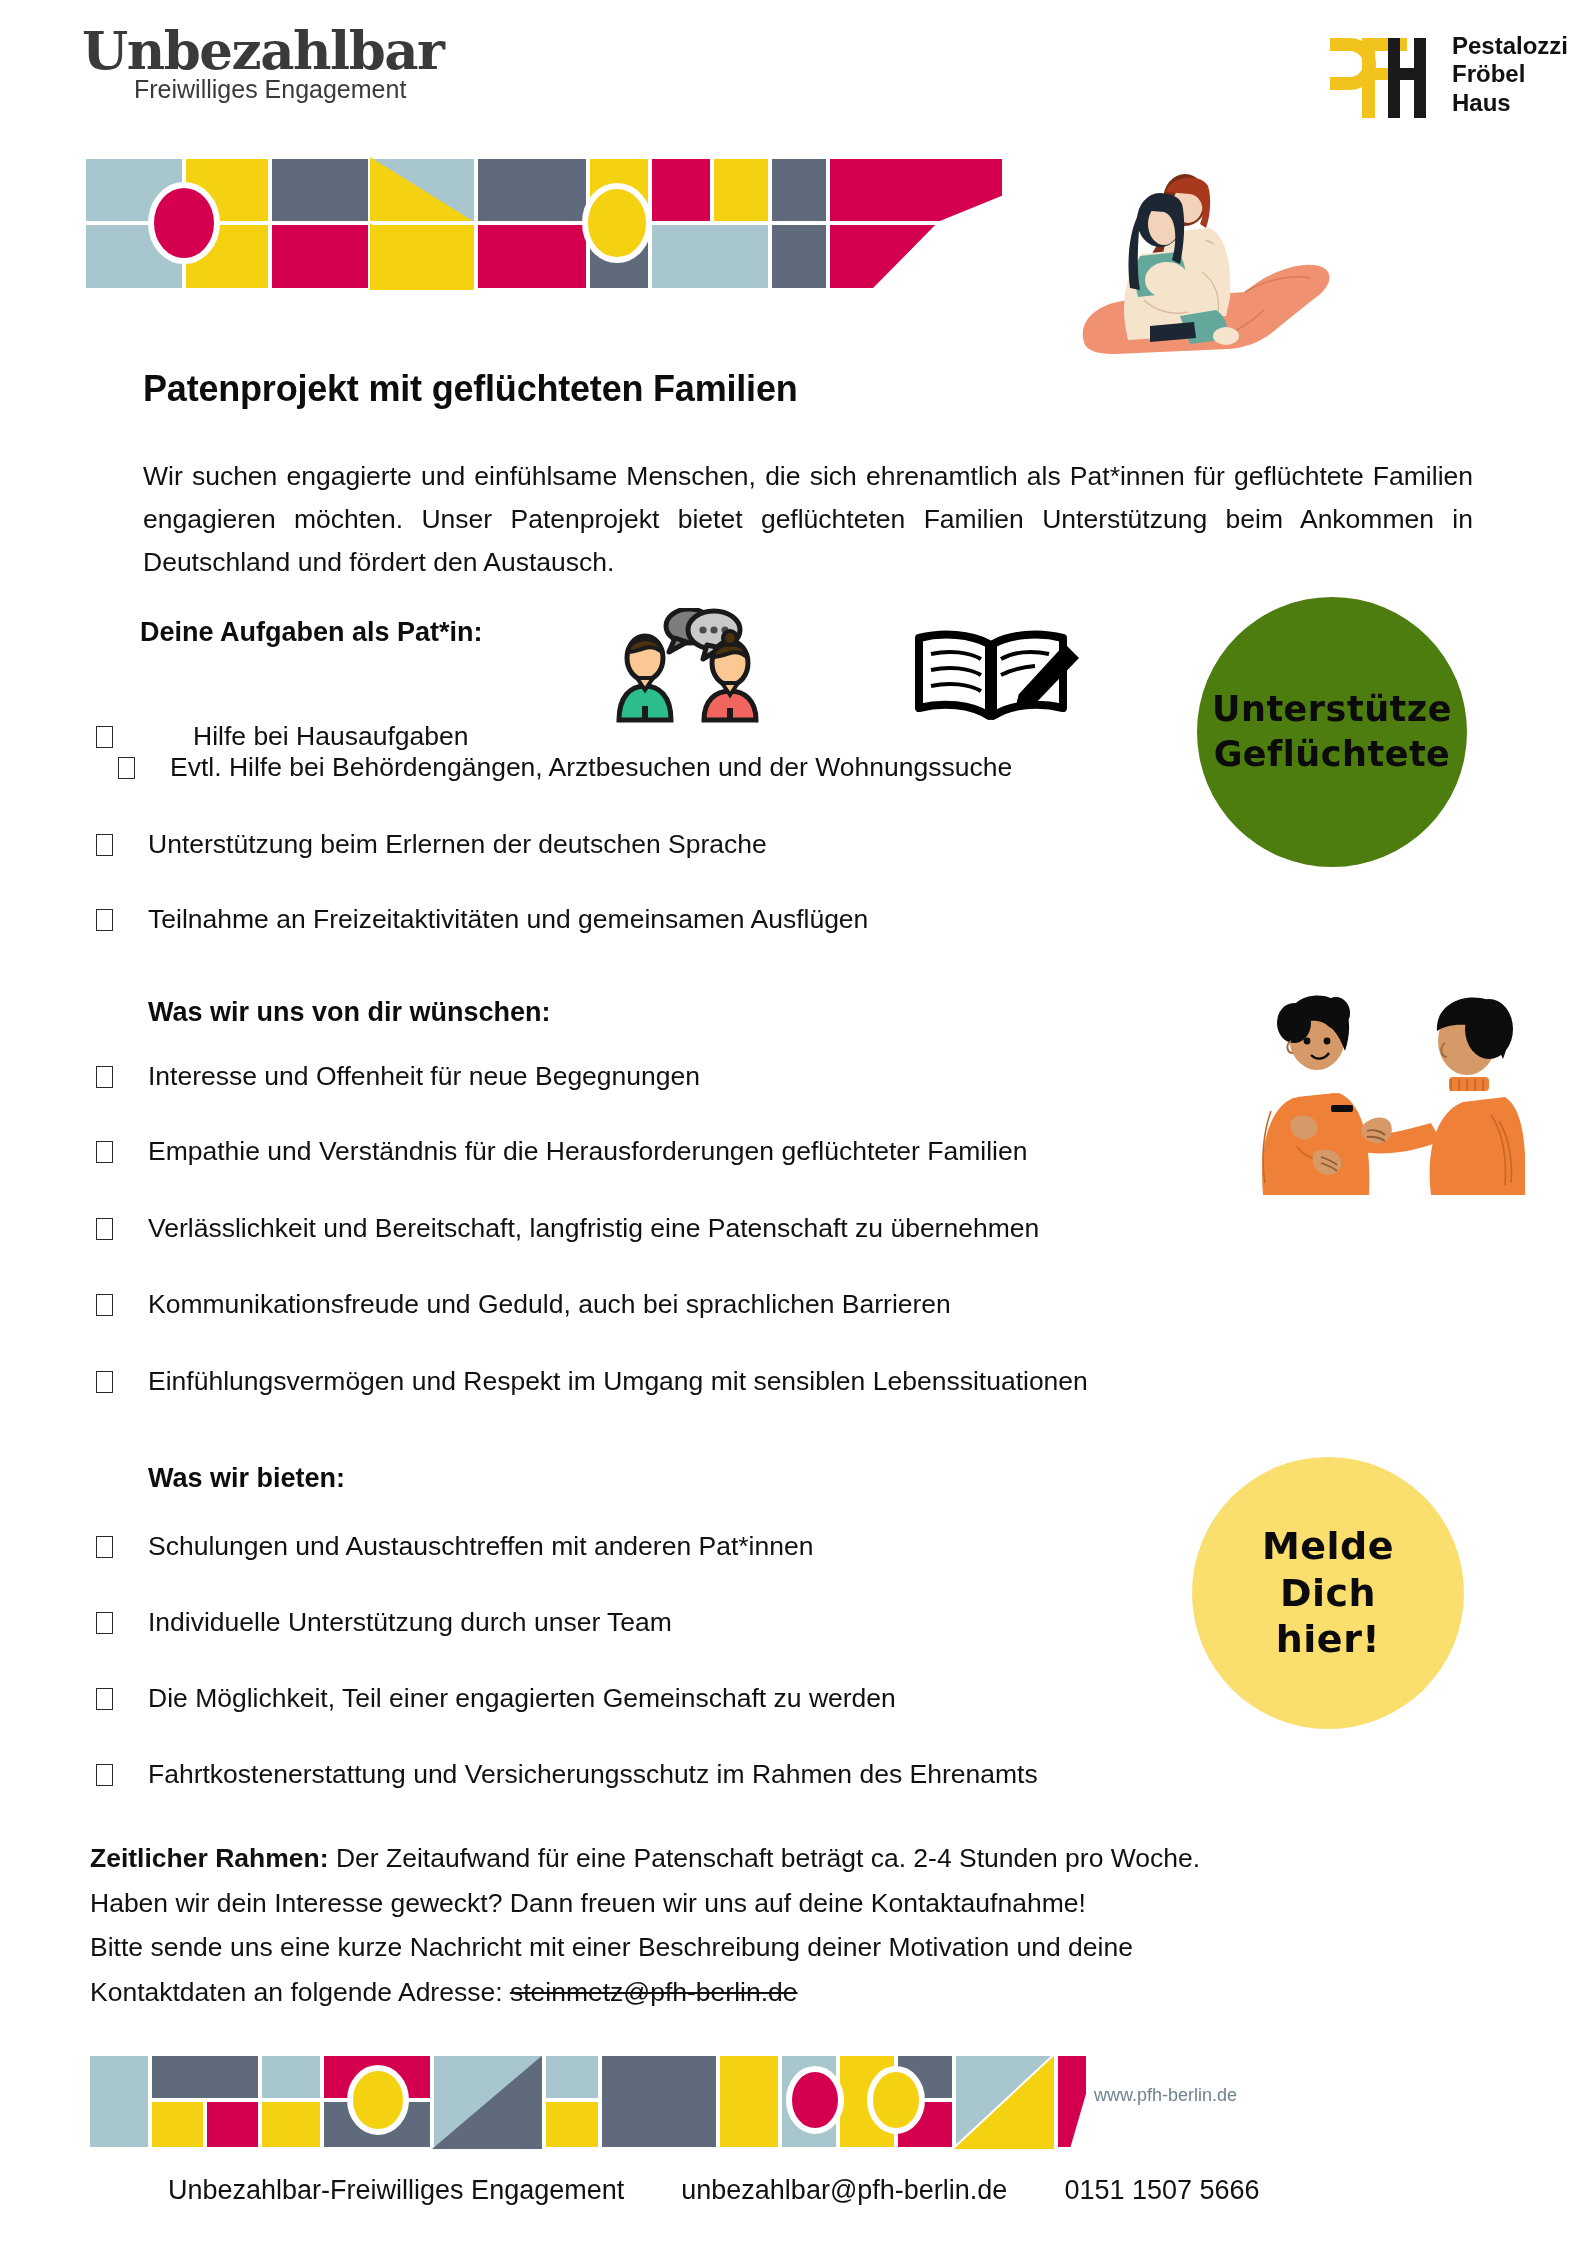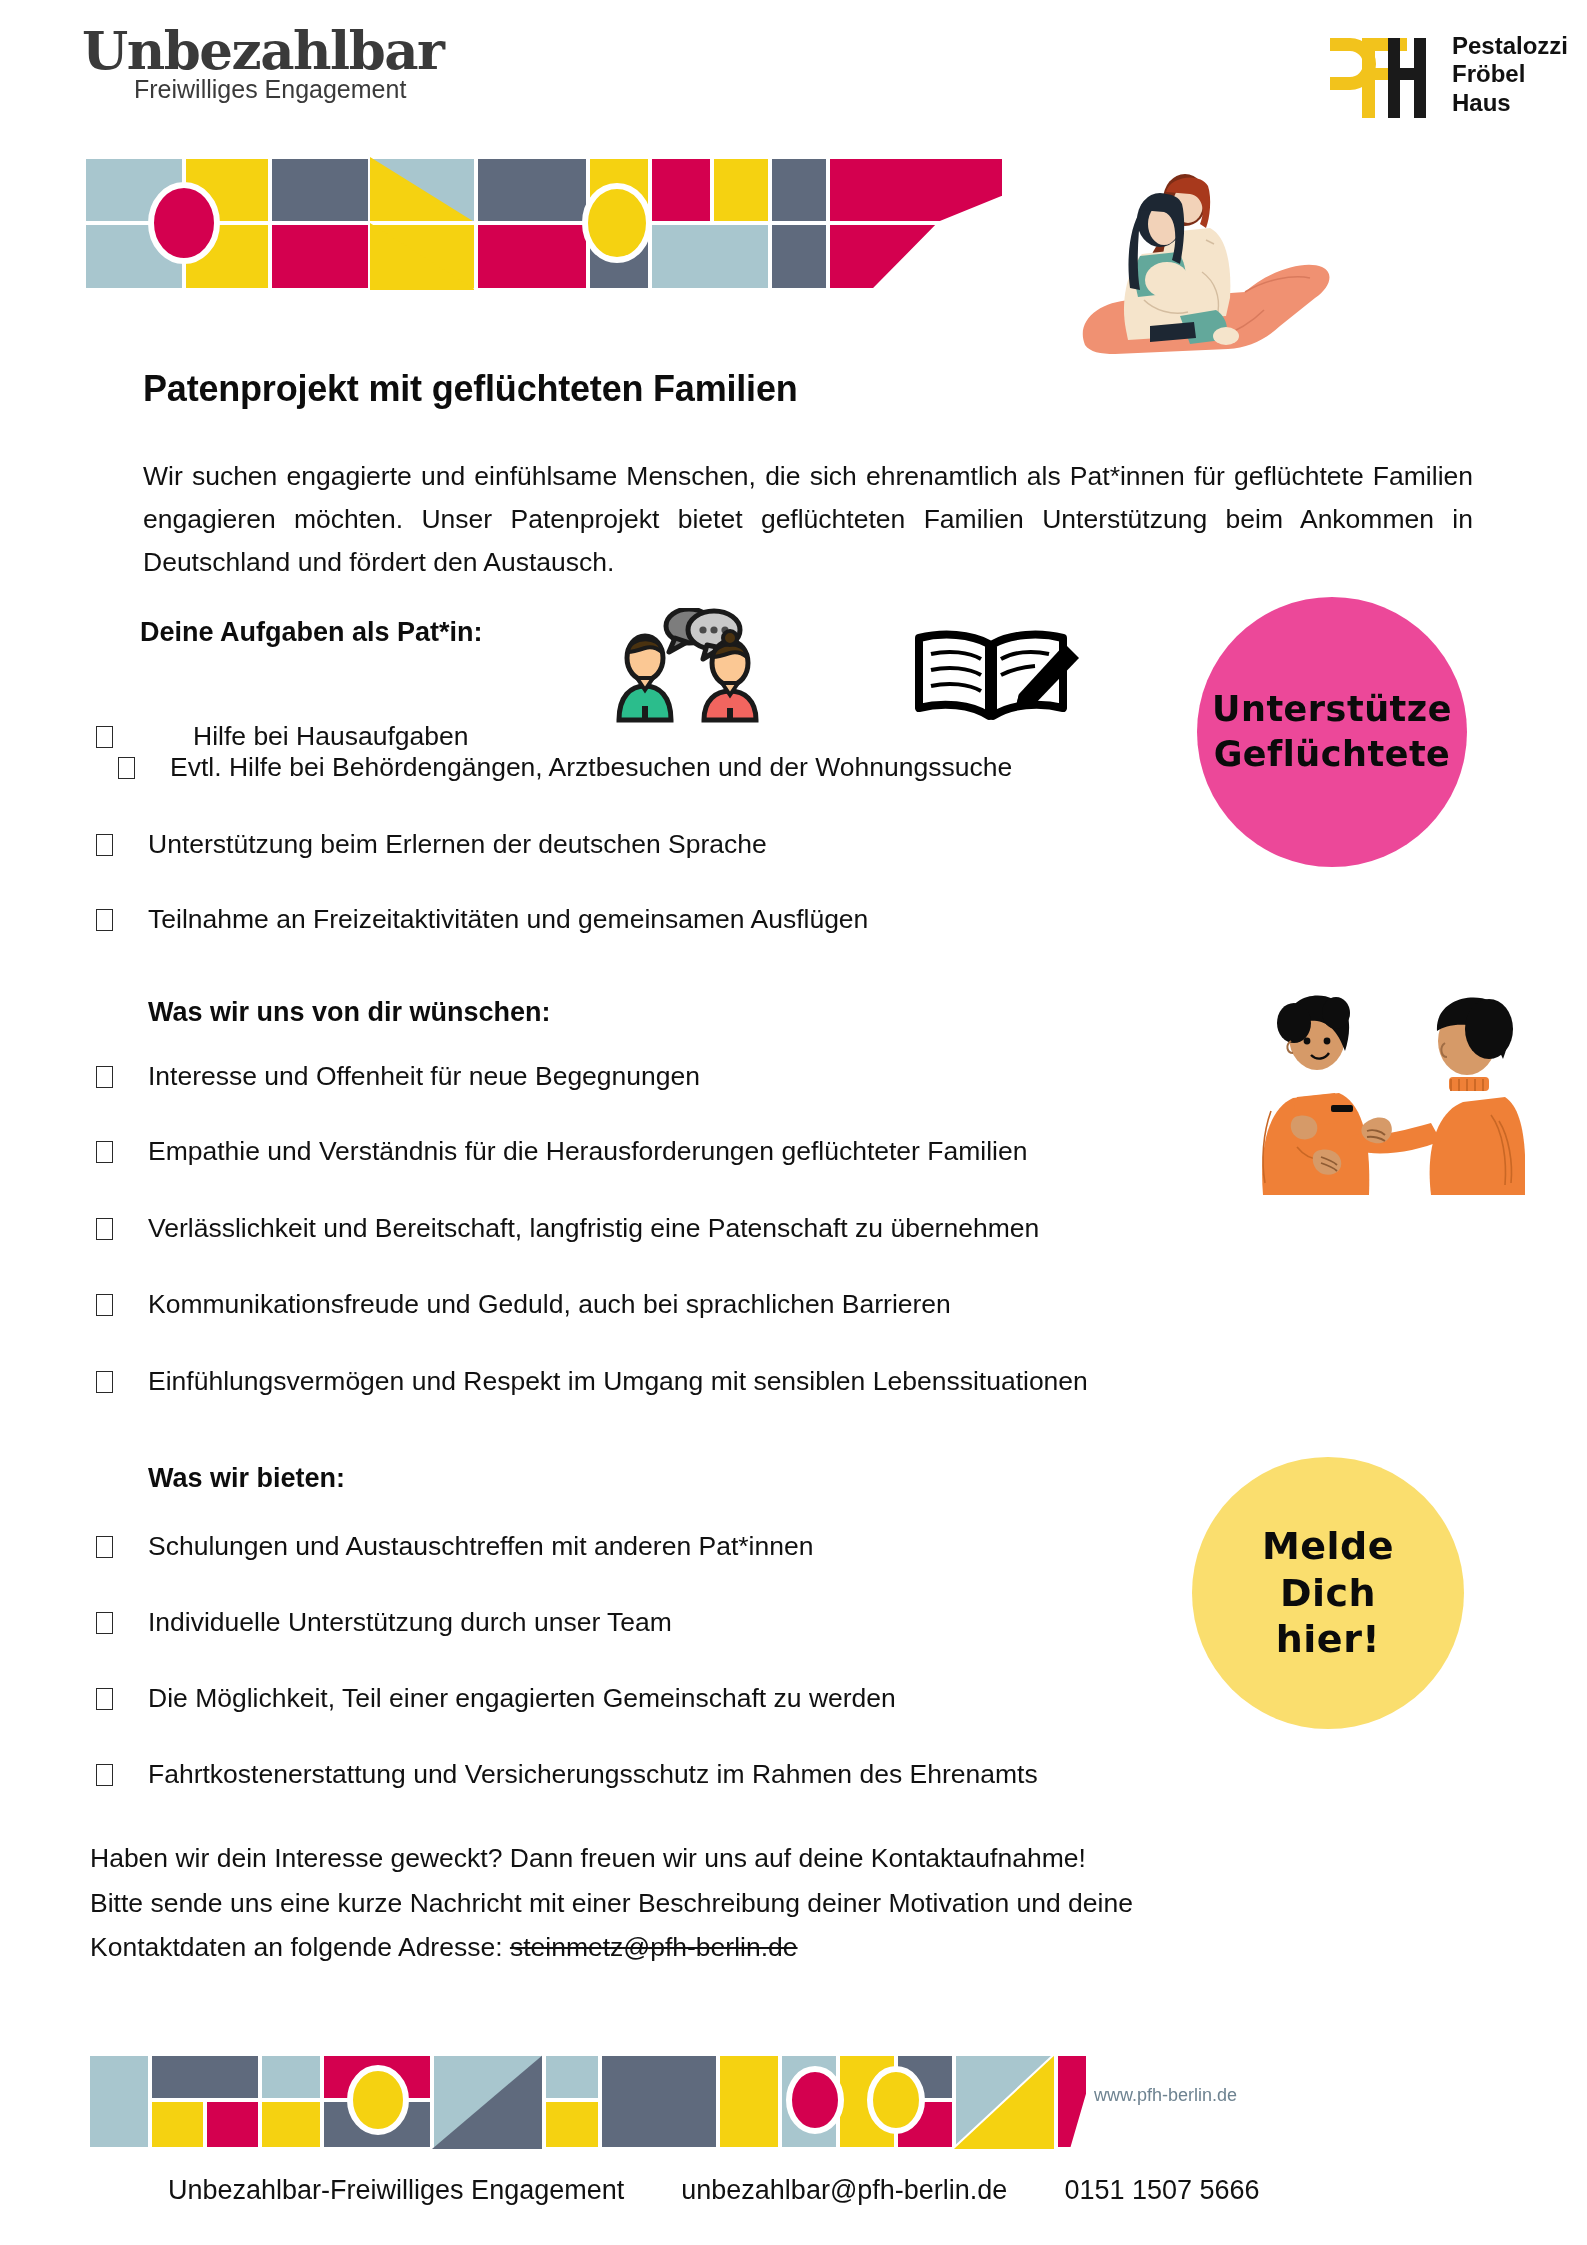--- a/index.html
+++ b/index.html
@@ -391,21 +391,21 @@
 </div>
 <div class="bullet" style="top:828px;">
   <span class="box"></span>
   <span class="btxt">Unterstützung beim Erlernen der deutschen Sprache</span>
 </div>
 <div class="bullet" style="top:903px;">
   <span class="box"></span>
   <span class="btxt">Teilnahme an Freizeitaktivitäten und gemeinsamen Ausflügen</span>
 </div>
 
-<div class="badge badge-teal" style="background:#ec4899;">
+<div class="badge badge-teal" style="background:#4d7c0f;">
   <span>Unterstütze</span>
   <span>Geflüchtete</span>
 </div>
 
 <div class="sec-head" style="left:148px; top:997px;">Was wir uns von dir wünschen:</div>
 
 <div class="bullet" style="top:1060px;">
   <span class="box"></span>
   <span class="btxt">Interesse und Offenheit für neue Begegnungen</span>
 </div>
@@ -482,20 +482,23 @@
   <span class="btxt">Fahrtkostenerstattung und Versicherungsschutz im Rahmen des Ehrenamts</span>
 </div>
 
 <div class="badge badge-yellow" style="background:#fade6e;">
   <span>Melde</span>
   <span>Dich</span>
   <span>hier!</span>
 </div>
 
 <div class="closing" style="top:1845px;">
+  <div class="closing-line">
+    <b>Zeitlicher Rahmen:</b><span> Der Zeitaufwand für eine Patenschaft beträgt ca. 2-4 Stunden pro Woche.</span>
+  </div>
   <div class="closing-line">Haben wir dein Interesse geweckt? Dann freuen wir uns auf deine Kontaktaufnahme!</div>
   <div class="closing-line">Bitte sende uns eine kurze Nachricht mit einer Beschreibung deiner Motivation und deine</div>
   <div class="closing-line">
     <span>Kontaktdaten an folgende Adresse: </span><span class="email-strike">steinmetz@pfh-berlin.de</span>
   </div>
 </div>
 
 <svg class="band-bottom" viewBox="0 0 1000 95">
   <g stroke="#ffffff" stroke-width="4">
 

